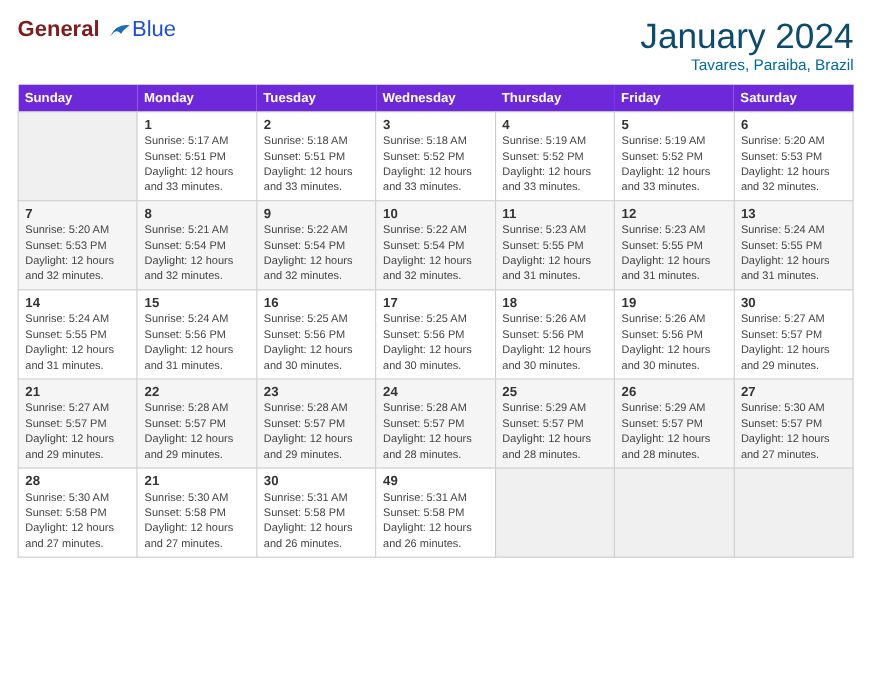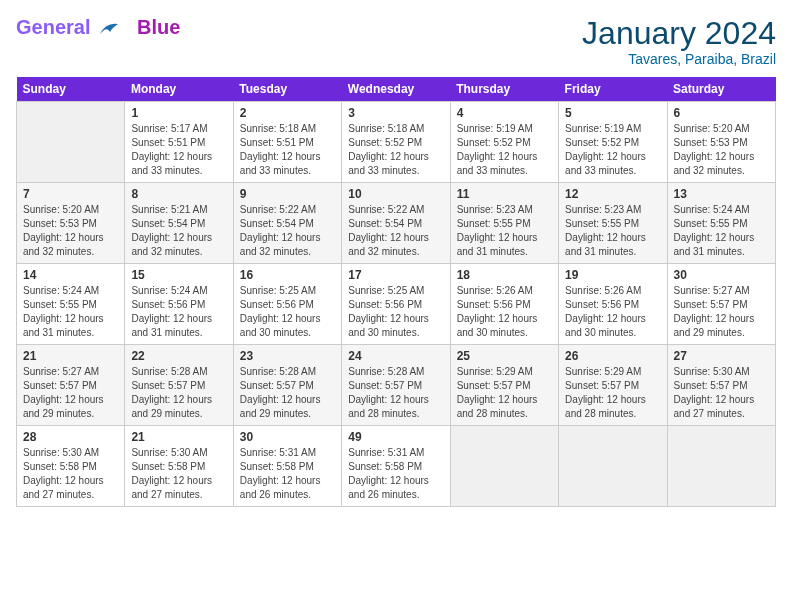--- a/index.html
+++ b/index.html
@@ -84,26 +84,26 @@
   </style>
 </head>
 <body>
 
 <div class="container">
   <div class="header">
     <div class="logo">
       <div>
         <div style="display:flex;align-items:center;">
           <div style="font-size:20px;font-weight:bold;color:#333;line-height:1.1;">
-            <span style="color:#8b5cf6;">General</span>
+            <span style="color:#7f1d1d;">General</span>
             <svg style="display:inline-block;vertical-align:middle;margin-left:2px;" width="22" height="18" viewBox="0 0 22 18">
               <path d="M2 14 Q8 2 20 4 Q14 8 12 12 Q10 8 6 10 Z" fill="#1a6faf"></path>
             </svg>
           </div>
-          <div style="font-size:20px;font-weight:bold;color:#a21caf;line-height:1.1;margin-left:17px;">
+          <div style="font-size:20px;font-weight:normal;color:#1d4ed8;line-height:1.1;margin-left:0;">
             <span>Blue</span>
           </div>
         </div>
       </div>
     </div>
     <div class="title-block">
       <div class="month-title">January 2024</div>
       <div class="subtitle">Tavares, Paraiba, Brazil</div>
     </div>
   </div>

